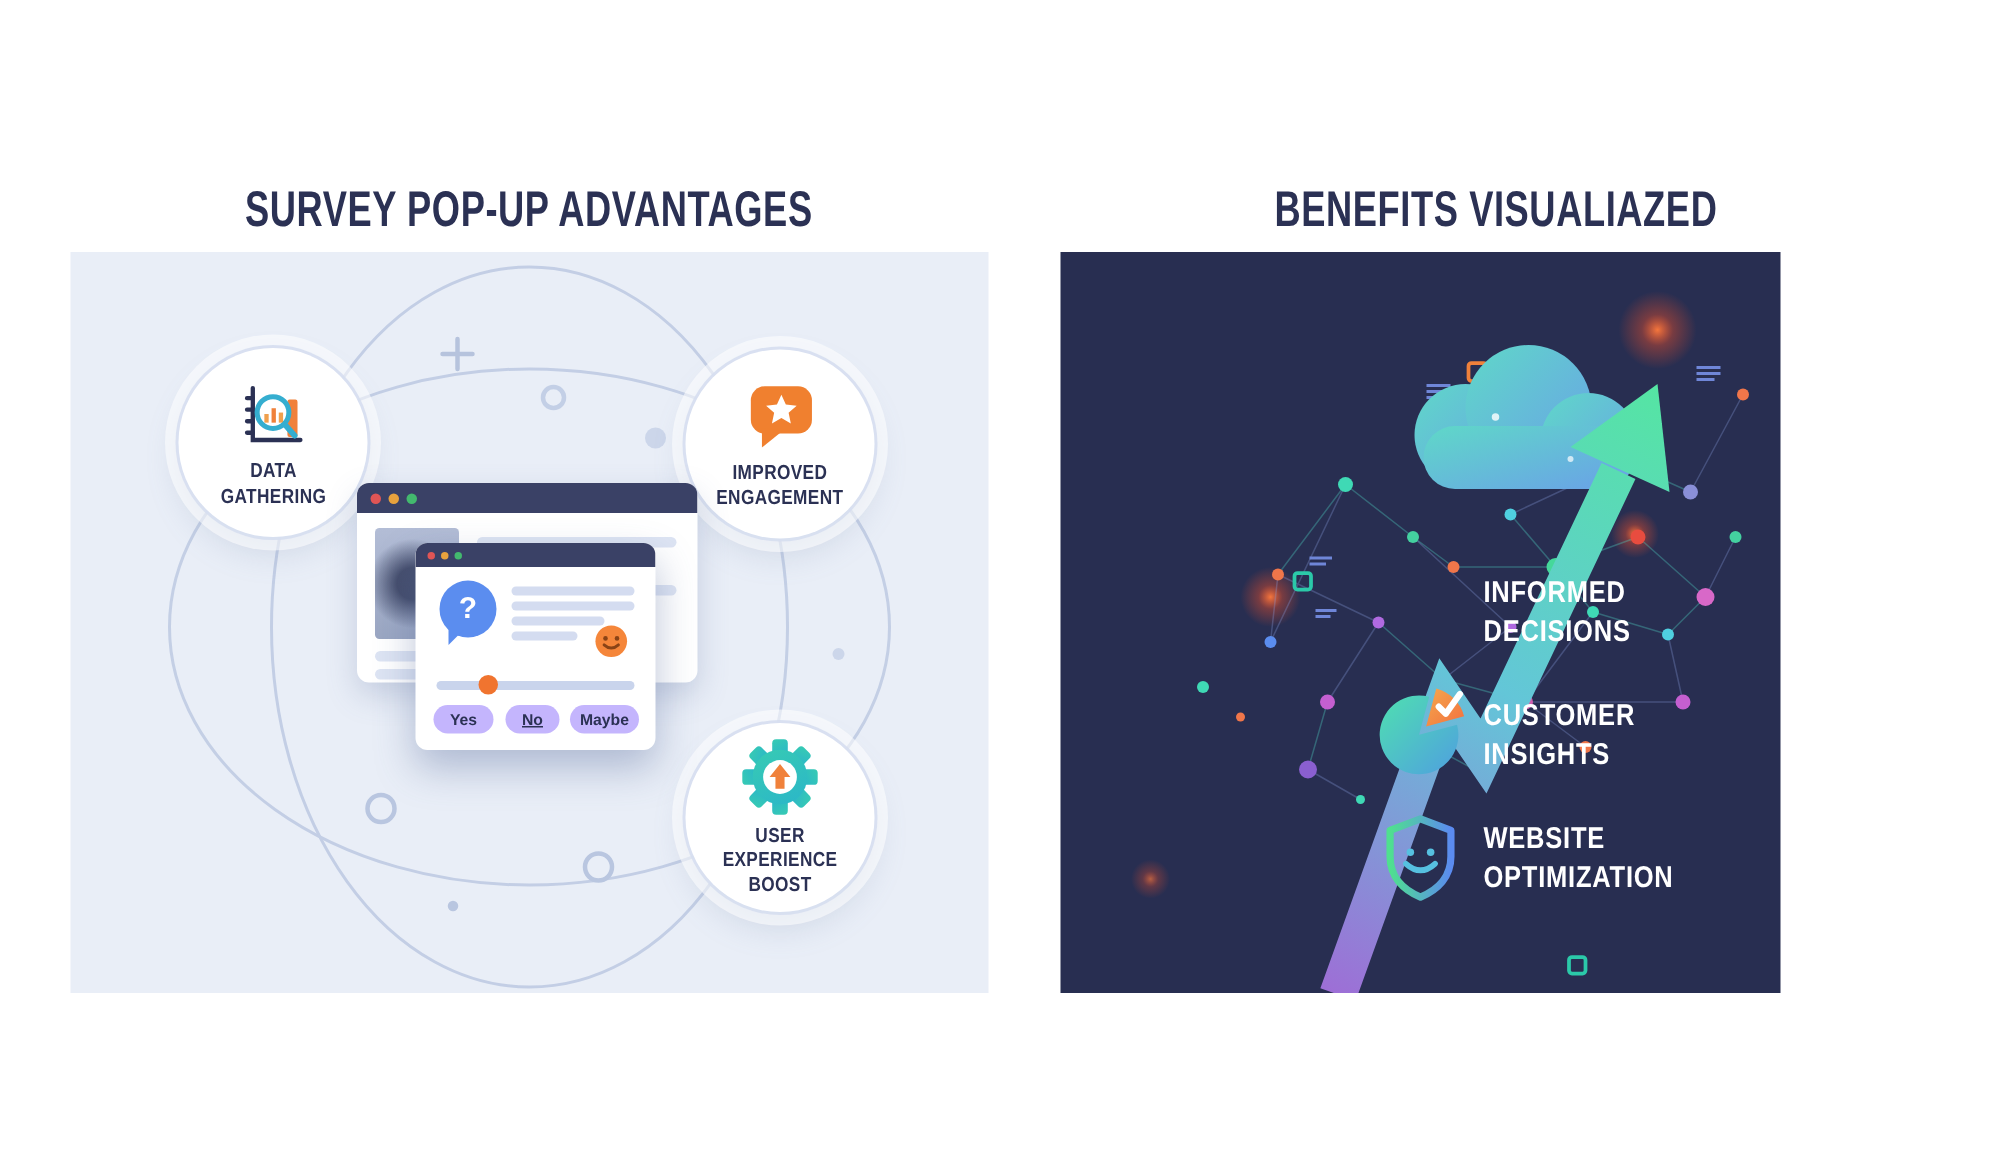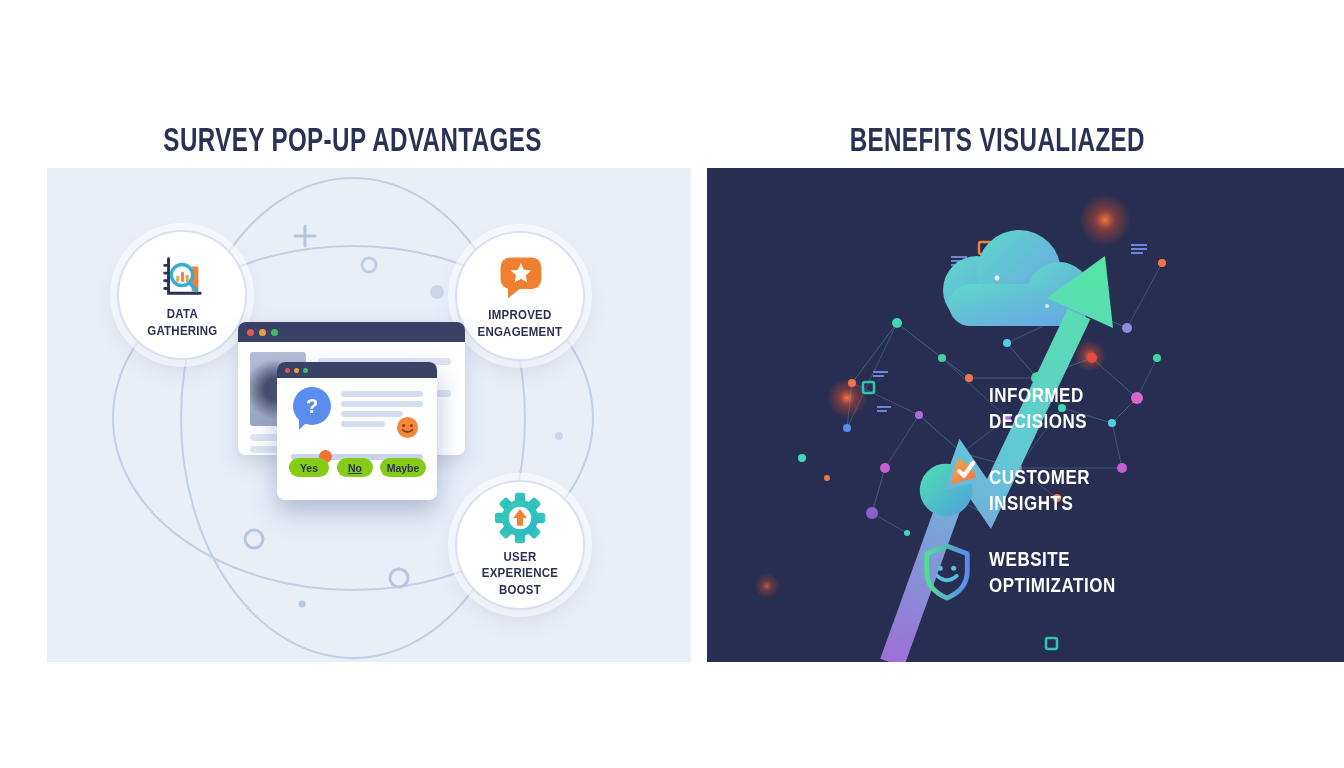--- a/index.html
+++ b/index.html
@@ -5,23 +5,23 @@
   html,body{margin:0;padding:0;background:#ffffff;font-family:"Liberation Sans",sans-serif;}
   #canvas{position:relative;width:1344px;height:768px;background:#ffffff;overflow:hidden;}
 
   
   .section-title{position:absolute;top:102px;text-align:center;color:#2b3154;margin-top:20px;}
   .section-title .t-inner{display:inline-block;font-size:31px;font-weight:bold;letter-spacing:0.5px;transform:scale(0.78,1.08);transform-origin:center;white-space:nowrap;}
   #title-left{left:47px;width:612px;}
   #title-right{left:707px;width:580px;}
 
   
-  .panel{position:absolute;top:168px;height:494px;padding-left:32px;}
+  .panel{position:absolute;top:168px;height:494px;}
   #panel-left{left:47px;width:612px;background:#e9eef7;}
-  #panel-right{left:707px;width:616px;background:#282e51;}
+  #panel-right{left:707px;width:480px;background:#282e51;}
 
   
   .adv-circle{position:absolute;width:126px;height:126px;border-radius:50%;background:#ffffff;
     box-shadow:0 0 0 2px rgba(214,222,240,.9),0 0 0 9px rgba(255,255,255,.55),0 10px 22px rgba(110,130,170,.22);
     display:flex;flex-direction:column;align-items:center;justify-content:center;gap:5px;}
   .adv-label{font-size:13.5px;font-weight:bold;color:#2b3154;text-align:center;line-height:1.22;
     white-space:pre-line;transform:scaleX(.85);letter-spacing:.3px;}
   #adv-data{left:72px;top:64px;}
   #adv-engage{left:410px;top:65px;}
   #adv-feedback{left:71px;top:317px;}
@@ -40,21 +40,21 @@
   #popup-window{left:230px;top:194px;width:160px;height:138px;box-shadow:0 12px 26px rgba(80,100,150,.38);}
   #popup-window .bw-header{height:16px;padding-left:8px;gap:4px;}
   #popup-window .dot{width:5px;height:5px;}
   .q-bubble{position:absolute;left:16px;top:25px;width:38px;height:38px;border-radius:50%;background:#5b8def;
     display:flex;align-items:center;justify-content:center;color:#fff;font-size:20px;font-weight:bold;}
   .q-tail{position:absolute;left:22px;top:58px;width:0;height:0;border-left:10px solid #5b8def;border-bottom:10px solid transparent;}
   .p-line{position:absolute;height:6px;border-radius:3px;background:#d4dcf0;}
   .smiley{position:absolute;left:119px;top:54px;width:23px;height:23px;}
   .slider-track{position:absolute;left:14px;top:92px;width:132px;height:6px;border-radius:3px;background:#c9d4ec;}
   .slider-knob{position:absolute;left:42px;top:88px;width:13px;height:13px;border-radius:50%;background:#f0742f;}
-  .pbtn{position:absolute;top:96px;height:19px;border:none;border-radius:10px;background:#84cc16;color:#2b3154;
+  .pbtn{position:absolute;top:108px;height:19px;border:none;border-radius:10px;background:#c4b5fd;color:#2b3154;
     font-family:"Liberation Sans",sans-serif;font-size:10.5px;font-weight:bold;display:flex;align-items:center;justify-content:center;padding:0;}
   #btn-yes{left:12px;width:40px;} #btn-no{left:60px;width:36px;text-decoration:underline;} #btn-maybe{left:103px;width:46px;text-align:center;}
 
   
   .benefit-label{position:absolute;color:#ffffff;font-size:20px;font-weight:bold;line-height:1.3;
     white-space:pre-line;letter-spacing:.6px;transform:scaleX(.85);transform-origin:left;}
   #ben-informed{left:282px;top:214px;}
   #ben-customer{left:282px;top:296px;}
   #ben-website{left:282px;top:378px;}
   .ben-icon{position:absolute;}

